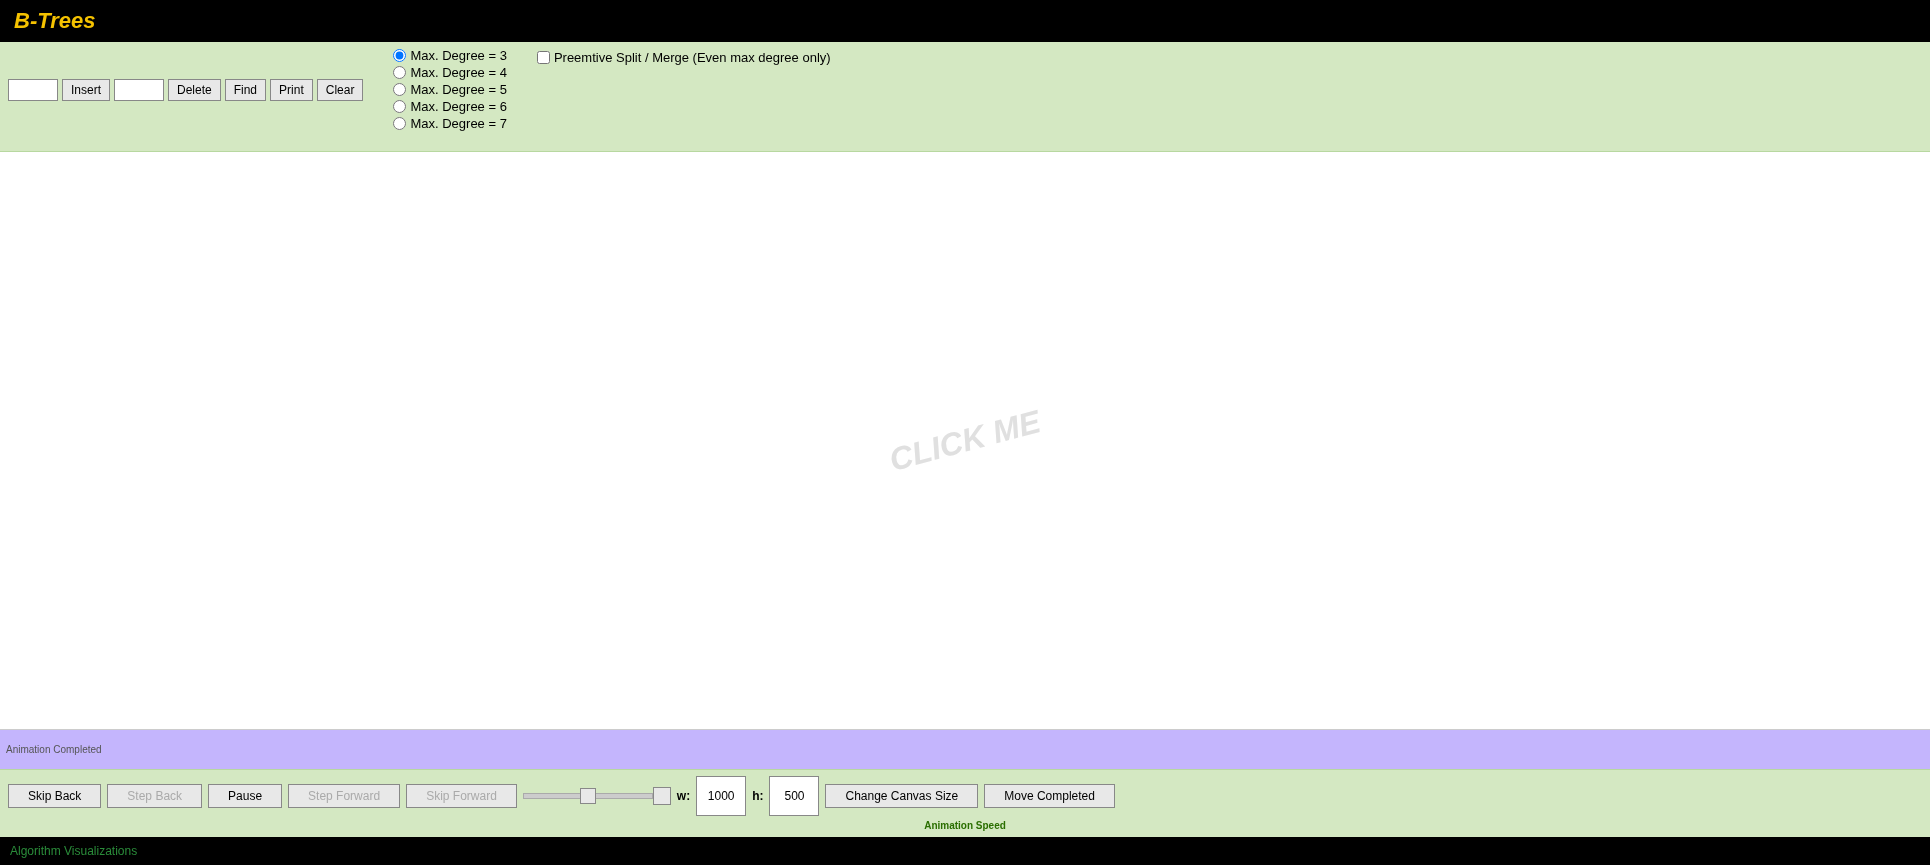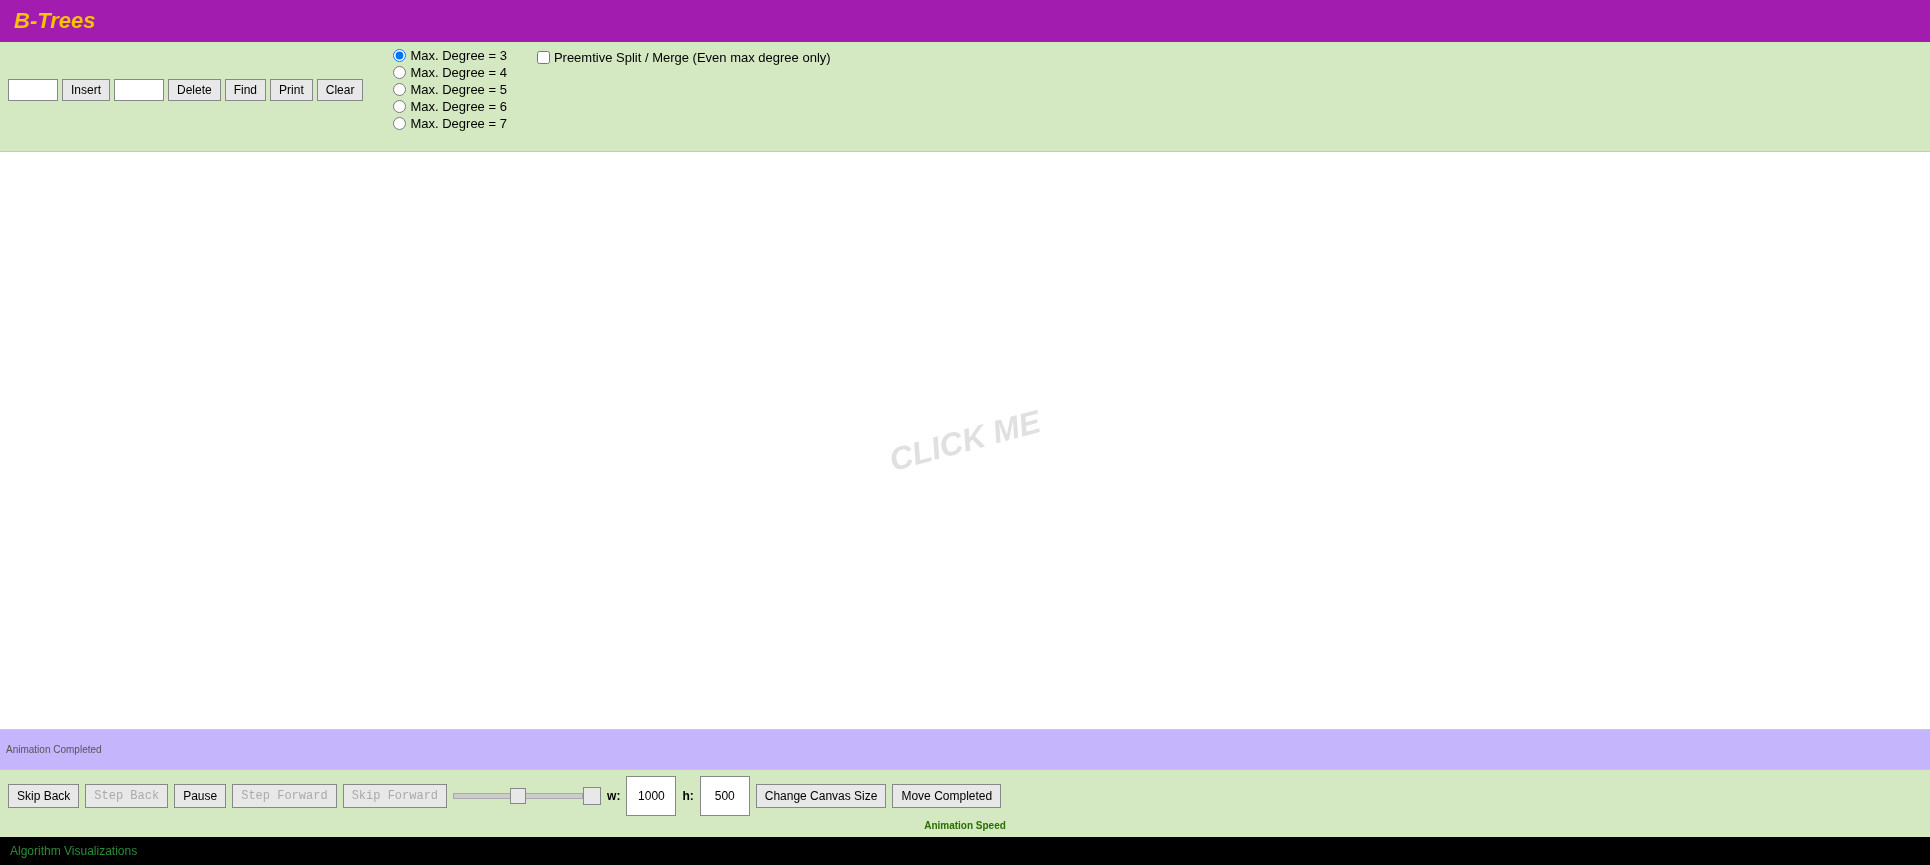--- a/index.html
+++ b/index.html
@@ -12,21 +12,21 @@
       font-family: Arial, sans-serif;
       font-size: 13px;
       background: #fff;
       width: 1930px;
       min-height: 865px;
       display: flex;
       flex-direction: column;
     }
 
     #header {
-      background: #a21caf;
+      background: #000000;
       padding: 8px 14px;
     }
 
     #header h1 {
       color: #f5c200;
       font-size: 22px;
       font-weight: bold;
       font-style: italic;
     }
 
@@ -121,31 +121,30 @@
     }
 
     #bottom-controls {
       display: flex;
       align-items: center;
       gap: 6px;
     }
 
     #bottom-controls button {
       height: 24px;
-      padding: 0 8px;
+      padding: 0 19px;
       font-size: 12px;
       border: 1px solid #888;
       background: #e8e8e8;
       cursor: pointer;
     }
 
     #bottom-controls button:disabled {
       color: #aaa;
       cursor: default;
-      font-family: Liberation Mono, monospace;
     }
 
     #speed-thumb {
       display: inline-block;
       width: 18px;
       height: 18px;
       border: 1px solid #888;
       background: #e8e8e8;
       vertical-align: middle;
     }

